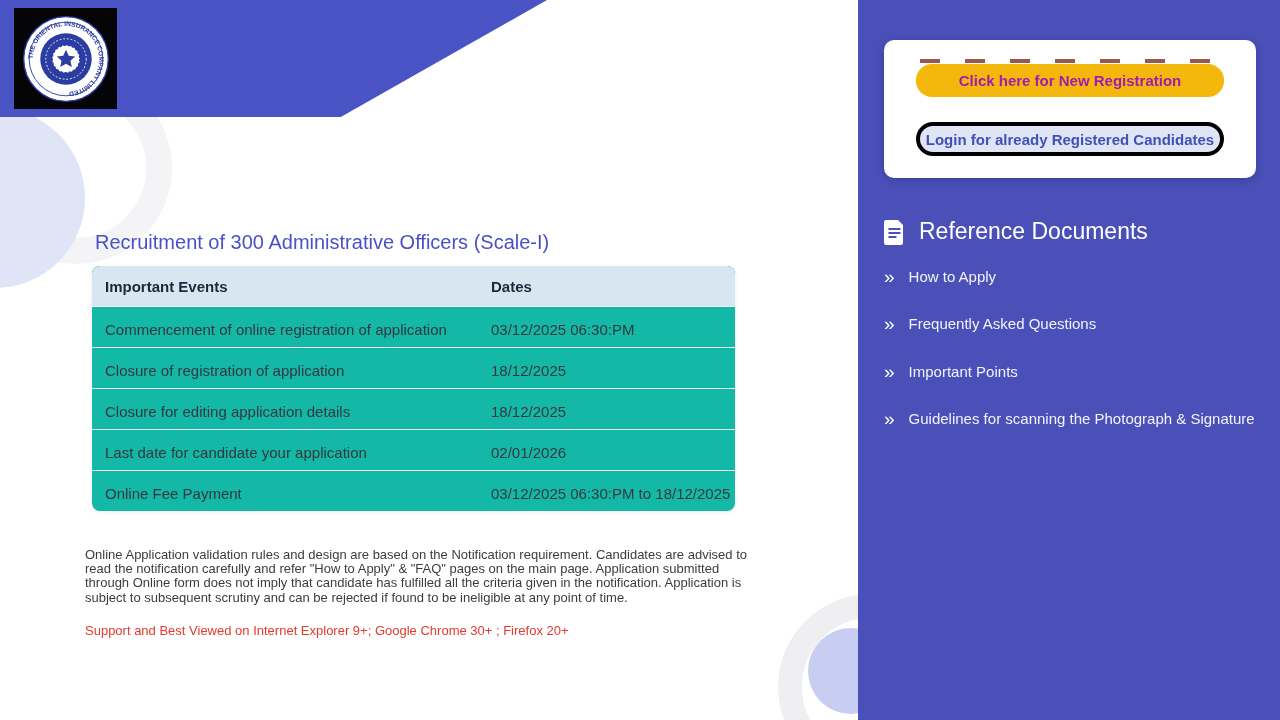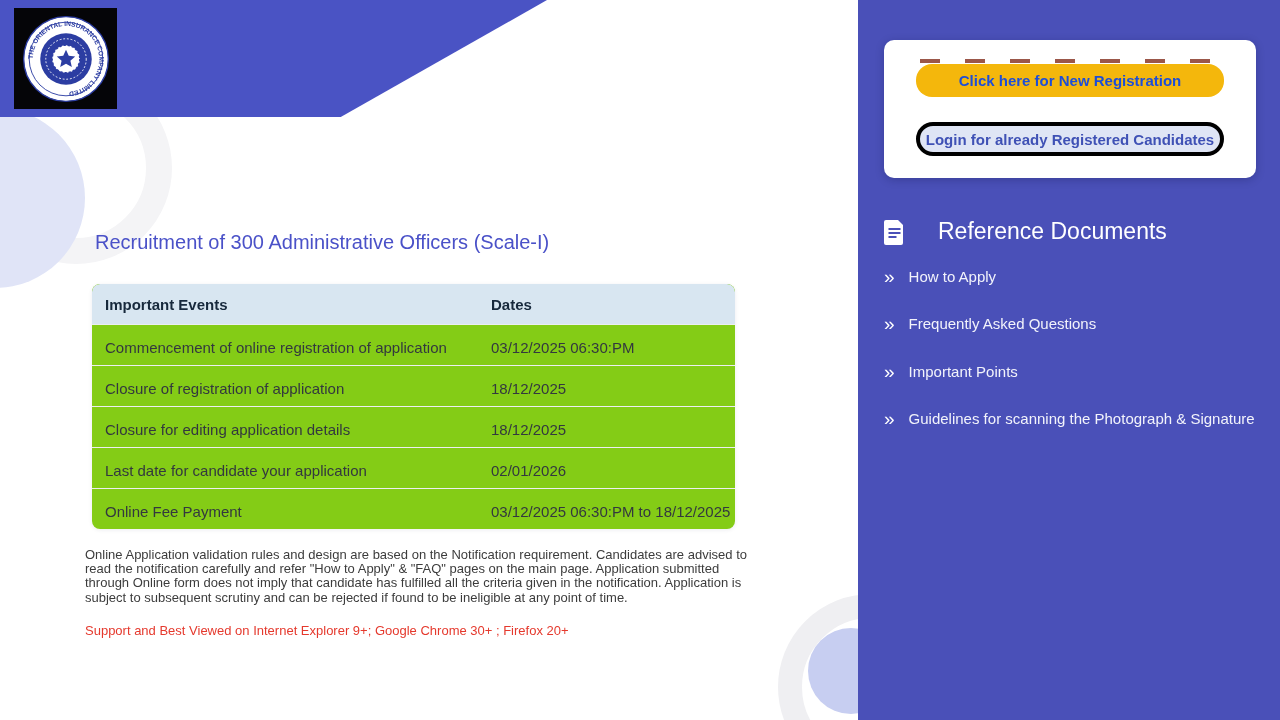--- a/index.html
+++ b/index.html
@@ -16,46 +16,46 @@
   
   .header-band { position:absolute; left:0; top:0; width:547px; height:117px; background:#4a53c4;
     clip-path:polygon(0 0, 100% 0, 62.3% 100%, 0 100%); z-index:2; }
   .logo-box { position:absolute; left:14px; top:8px; width:103px; height:101px; background:#050508; z-index:3;
     display:flex; align-items:center; justify-content:center; }
 
   
   .main { position:absolute; left:0; top:0; width:858px; height:720px; z-index:4; }
   .page-title { position:absolute; left:95px; top:231px; font-size:20px; font-weight:500; color:#4a51c8; }
 
-  .events-table { position:absolute; left:92px; top:284px; width:643px; border-collapse:separate; border-spacing:0;
-    font-size:15px; color:#33383f; background:#84cc16; border-radius:8px; box-shadow:0 1px 4px rgba(20,30,60,.08);
+  .events-table { position:absolute; left:92px; top:266px; width:643px; border-collapse:separate; border-spacing:0;
+    font-size:15px; color:#33383f; background:#14b8a6; border-radius:8px; box-shadow:0 1px 4px rgba(20,30,60,.08);
     overflow:hidden; }
   .events-table th { background:#d8e6f1; color:#17293c; font-weight:bold; text-align:left; height:40px;
     padding:0 0 0 13px; font-size:15px; }
   .events-table td { height:41px; padding:4px 0 0 13px; border-top:1px solid #eceef1; }
   .events-table th:first-child, .events-table td:first-child { width:386px; }
   .events-table th:first-child { border-top-left-radius:8px; }
   .events-table th:last-child { border-top-right-radius:8px; }
 
   .disclaimer { position:absolute; left:85px; top:548px; width:662px; font-size:13px; line-height:14.2px; color:#3c3c3c; }
   .support-note { position:absolute; left:85px; top:623px; font-size:13px; color:#e5392d;text-align:center; }
 
   
   .sidebar { position:absolute; left:858px; top:0; width:422px; height:720px; background:#4a50b8; z-index:5; }
   .auth-card { position:absolute; left:26px; top:40px; width:372px; height:138px; background:#ffffff;
     border-radius:10px; box-shadow:0 2px 8px rgba(10,15,60,.25); }
   .btn { position:absolute; left:32px; width:308px; display:flex; align-items:center; justify-content:center;
     font-size:15px; font-weight:bold; cursor:pointer; }
-  .btn-new { top:24px; height:33px; background:#f4b70c; border-radius:16px; color:#1d4ed8; border:none; }
+  .btn-new { top:24px; height:33px; background:#f4b70c; border-radius:16px; color:#a21caf; border:none; }
   .btn-new::before { content:""; position:absolute; left:4px; right:4px; top:-5px; height:4px;
     background:repeating-linear-gradient(90deg, rgba(130,45,28,.8) 0 20px, transparent 20px 45px); }
   .btn-login { top:82px; height:34px; background:#dfe5f5; border:4px solid #000000; border-radius:17px; color:#3f51b5; }
 
   .ref-head { position:absolute; left:26px; top:218px; display:flex; align-items:center; gap:14px; color:#ffffff; }
-  .ref-head .title { font-size:23px; font-weight:500;margin-left:19px; }
+  .ref-head .title { font-size:23px; font-weight:500; }
   .ref-links { position:absolute; left:26px; top:262px; width:380px; display:flex; flex-direction:column; gap:19.5px; }
   .ref-link { display:flex; align-items:center; gap:14px; height:28px; color:#f2f3fb; font-size:15px; cursor:pointer; }
   .ref-link .chev { font-size:19px; line-height:1; color:#ffffff; }
 </style>
 </head>
 <body>
 
 <div class="page">
 
   <div class="circle c-tl-ring"></div>

